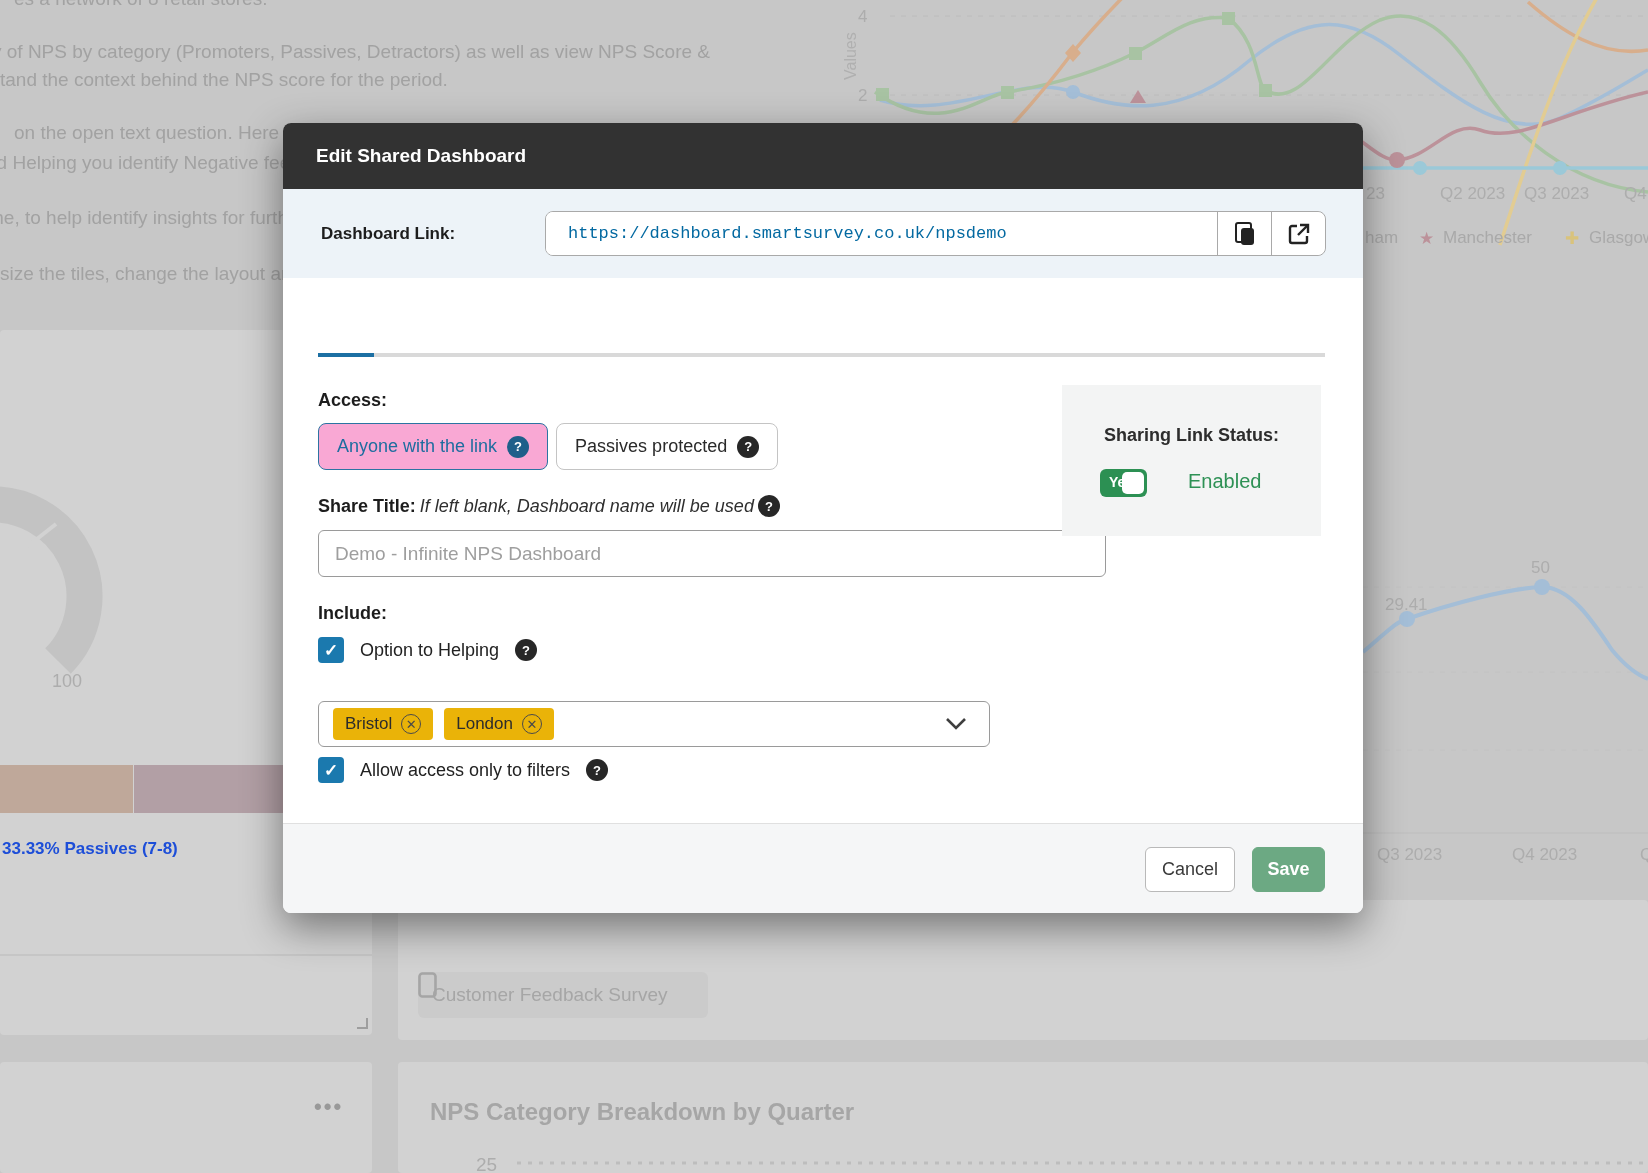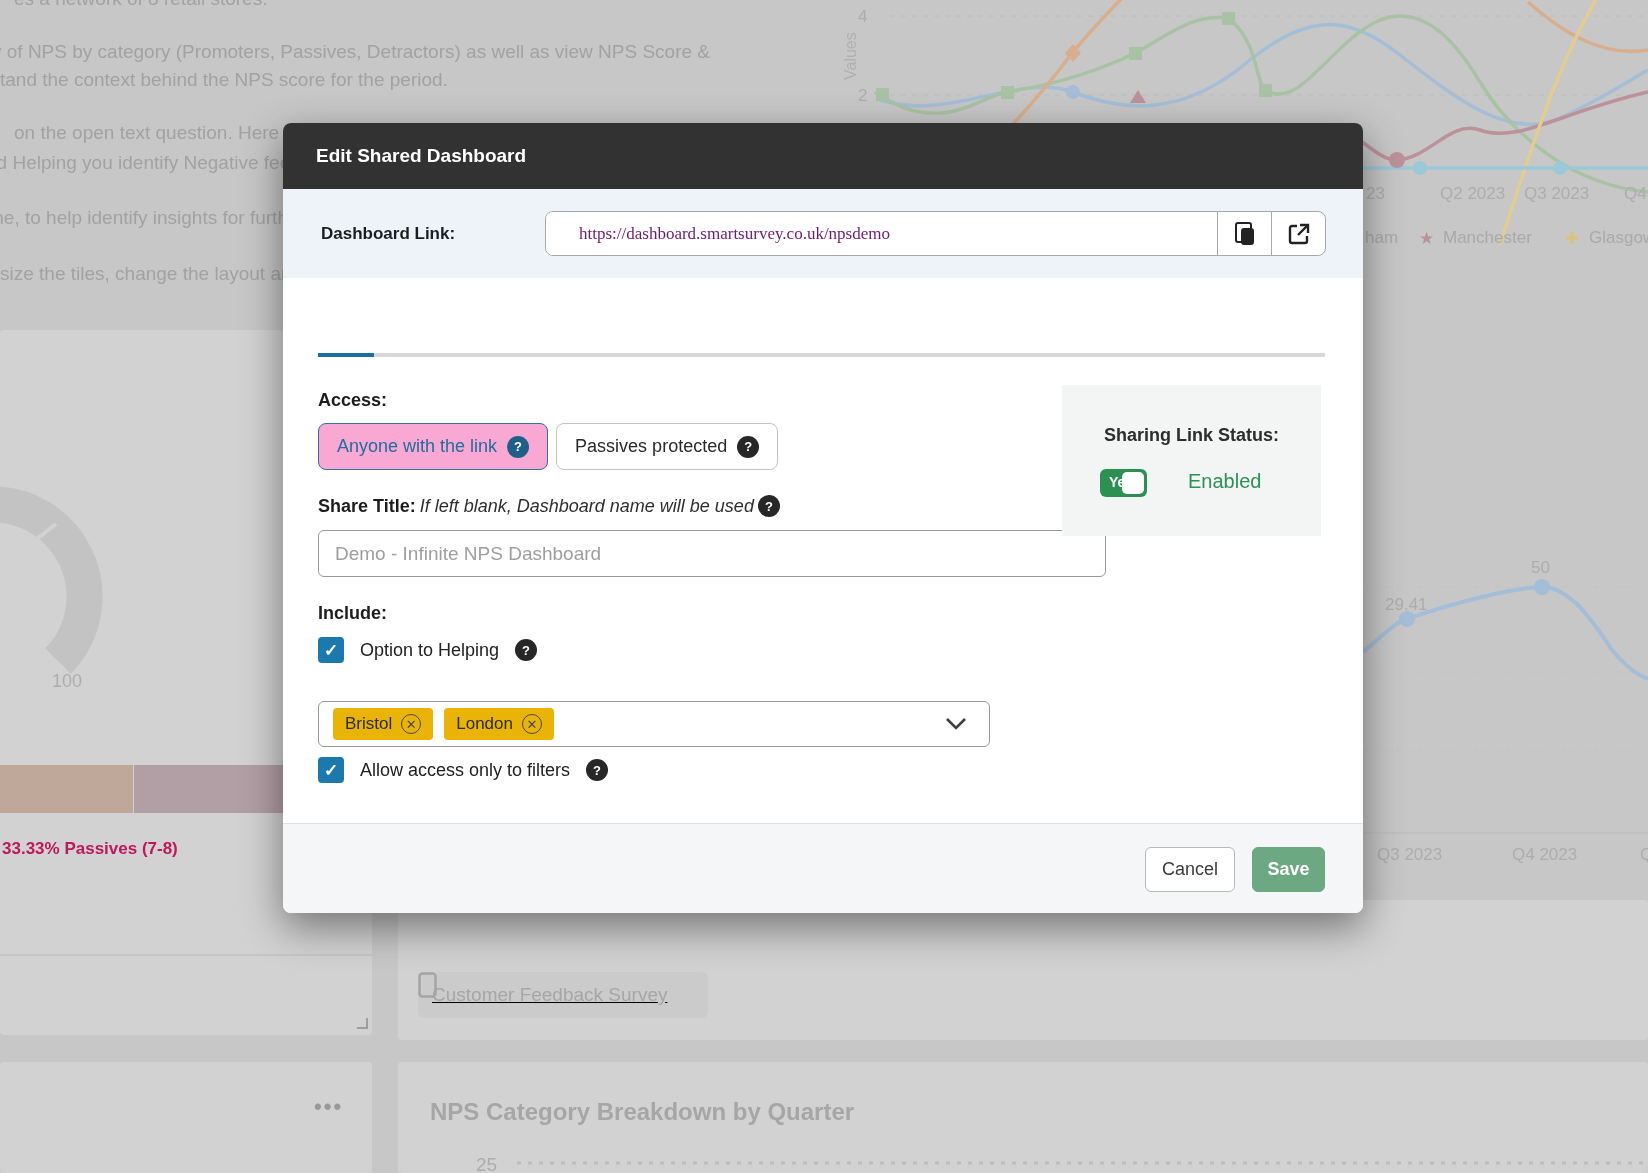--- a/index.html
+++ b/index.html
@@ -12,42 +12,42 @@
   .bg-text { position:absolute; color:#a2a2a2; font-size:19px; white-space:nowrap; }
   .tile { position:absolute; background:#d2d2d2; border-radius:4px; }
   .bg svg { position:absolute; left:0; top:0; pointer-events:none; }
   .axis-lab { position:absolute; color:#adadad; font-size:17px; white-space:nowrap; }
   .chart-big-lab { position:absolute; color:#a6a6a6; font-size:24px; font-weight:bold; white-space:nowrap; }
   .legend-item { position:absolute; color:#a9a9a9; font-size:17px; white-space:nowrap; }
   .resize-corner { position:absolute; width:11px; height:11px;
                    border-right:2px solid #9e9e9e; border-bottom:2px solid #9e9e9e; }
   .dots-menu { position:absolute; color:#999; font-size:22px; font-weight:bold; letter-spacing:2px; }
   .survey-chip { position:absolute; left:418px; top:972px; width:290px; height:46px; background:#cbcbcb;
-                 border-radius:6px; display:flex; align-items:center; gap:14px; padding:0 14px;text-decoration:underline; }
+                 border-radius:6px; display:flex; align-items:center; gap:14px; padding:0 14px; }
   .survey-chip span.txt { color:#a6a6a6; font-size:19px; white-space:nowrap; }
   .vlab { position:absolute; color:#b0b0b0; font-size:16px; transform:rotate(-90deg); transform-origin:left top; }
 
   
   .backdrop { position:absolute; inset:0; background:rgba(0,0,0,0); }
 
   
   .modal { position:absolute; left:283px; top:123px; width:1080px; height:790px;
            background:#fff; border-radius:8px; box-shadow:0 14px 40px rgba(0,0,0,.45);
            font-size:17px; color:#222; }
   .modal-header { position:absolute; left:0; top:0; right:0; height:66px; background:#323232;
                   border-radius:8px 8px 0 0; display:flex; align-items:center; padding-left:33px; }
   .modal-header h1 { color:#fff; font-size:19px; font-weight:bold; }
   .link-section { position:absolute; left:0; top:66px; right:0; height:89px; background:#edf3f8;
                   display:flex; align-items:center; }
   .link-label { position:absolute; left:38px; top:0; height:89px; display:flex; align-items:center;
                 font-weight:bold; font-size:17px; color:#1d1d1d; }
   .link-group { position:absolute; left:262px; top:22px; height:45px; width:781px; display:flex;
                 background:#fff; border:1px solid #a9a9a9; border-radius:8px; overflow:hidden; }
-  .link-input { flex:1; border:none; outline:none; font-size:17px; color:#701a75; padding:0 33px;
-                font-family:Liberation Serif, serif; }
+  .link-input { flex:1; border:none; outline:none; font-size:17px; color:#0369a1; padding:0 22px;
+                font-family:Liberation Mono, monospace; }
   .link-btn { width:54px; border:none; border-left:1px solid #a9a9a9; background:#fff; cursor:pointer;
               display:flex; align-items:center; justify-content:center; }
   
   .ic-copy { position:relative; width:20px; height:24px; }
   .ic-copy::before { content:""; position:absolute; left:0; top:0; width:13px; height:17px;
                      border:2.5px solid #222; border-radius:3px; }
   .ic-copy::after { content:""; position:absolute; left:6px; top:6px; width:13px; height:17px;
                     background:#222; border-radius:3px; }
 
   .tabs { position:absolute; left:35px; top:188px; display:flex; gap:30px; }
@@ -190,21 +190,21 @@
     <span class="legend-item" style="left:1565px; top:228px; color:#d9c37c;">✚</span>
     <span class="legend-item" style="left:1589px; top:228px;">Glasgow</span>
 
     <span class="axis-lab" style="left:1385px; top:595px;">29.41</span>
     <span class="axis-lab" style="left:1531px; top:558px;">50</span>
     <span class="axis-lab" style="left:1377px; top:845px;">Q3 2023</span>
     <span class="axis-lab" style="left:1512px; top:845px;">Q4 2023</span>
     <span class="axis-lab" style="left:1640px; top:845px;">Q</span>
 
     <span class="axis-lab" style="left:52px; top:671px; font-size:18px;">100</span>
-    <span class="bg-text" style="left:2px; top:839px; font-weight:bold; font-size:17px; color:#be185d;">33.33% Passives (7-8)</span>
+    <span class="bg-text" style="left:2px; top:839px; font-weight:bold; font-size:17px; color:#1d4ed8;">33.33% Passives (7-8)</span>
     <div class="resize-corner" style="left:357px; top:1018px;"></div>
 
     <div class="survey-chip">
       <svg width="19" height="26">
           <rect x="1.5" y="1.5" width="16" height="23" rx="3" fill="none" stroke="#a5a5a5" stroke-width="2.6"></rect>
         </svg>
       <span class="txt">Customer Feedback Survey</span>
     </div>
 
     <span class="dots-menu" style="left:314px; top:1094px;">•••</span>

